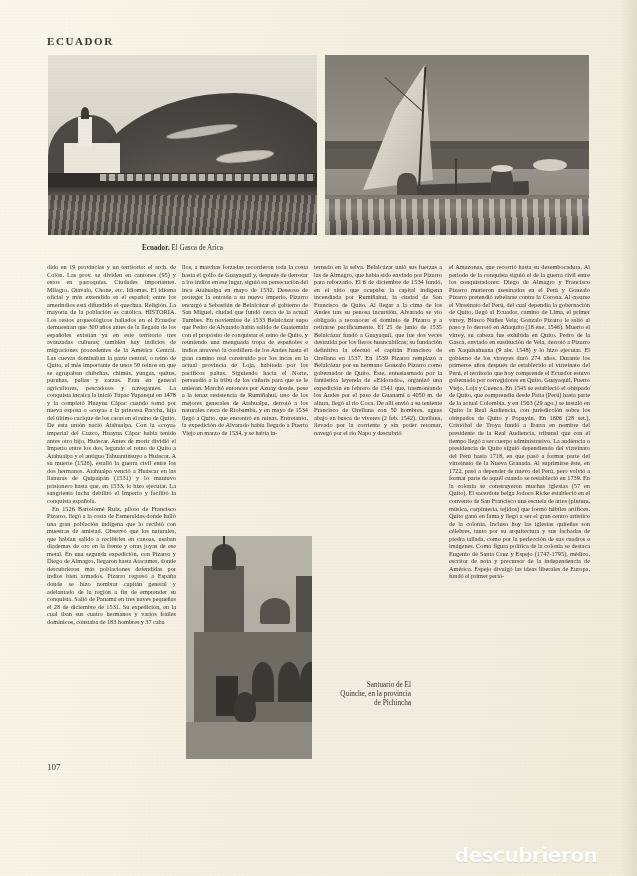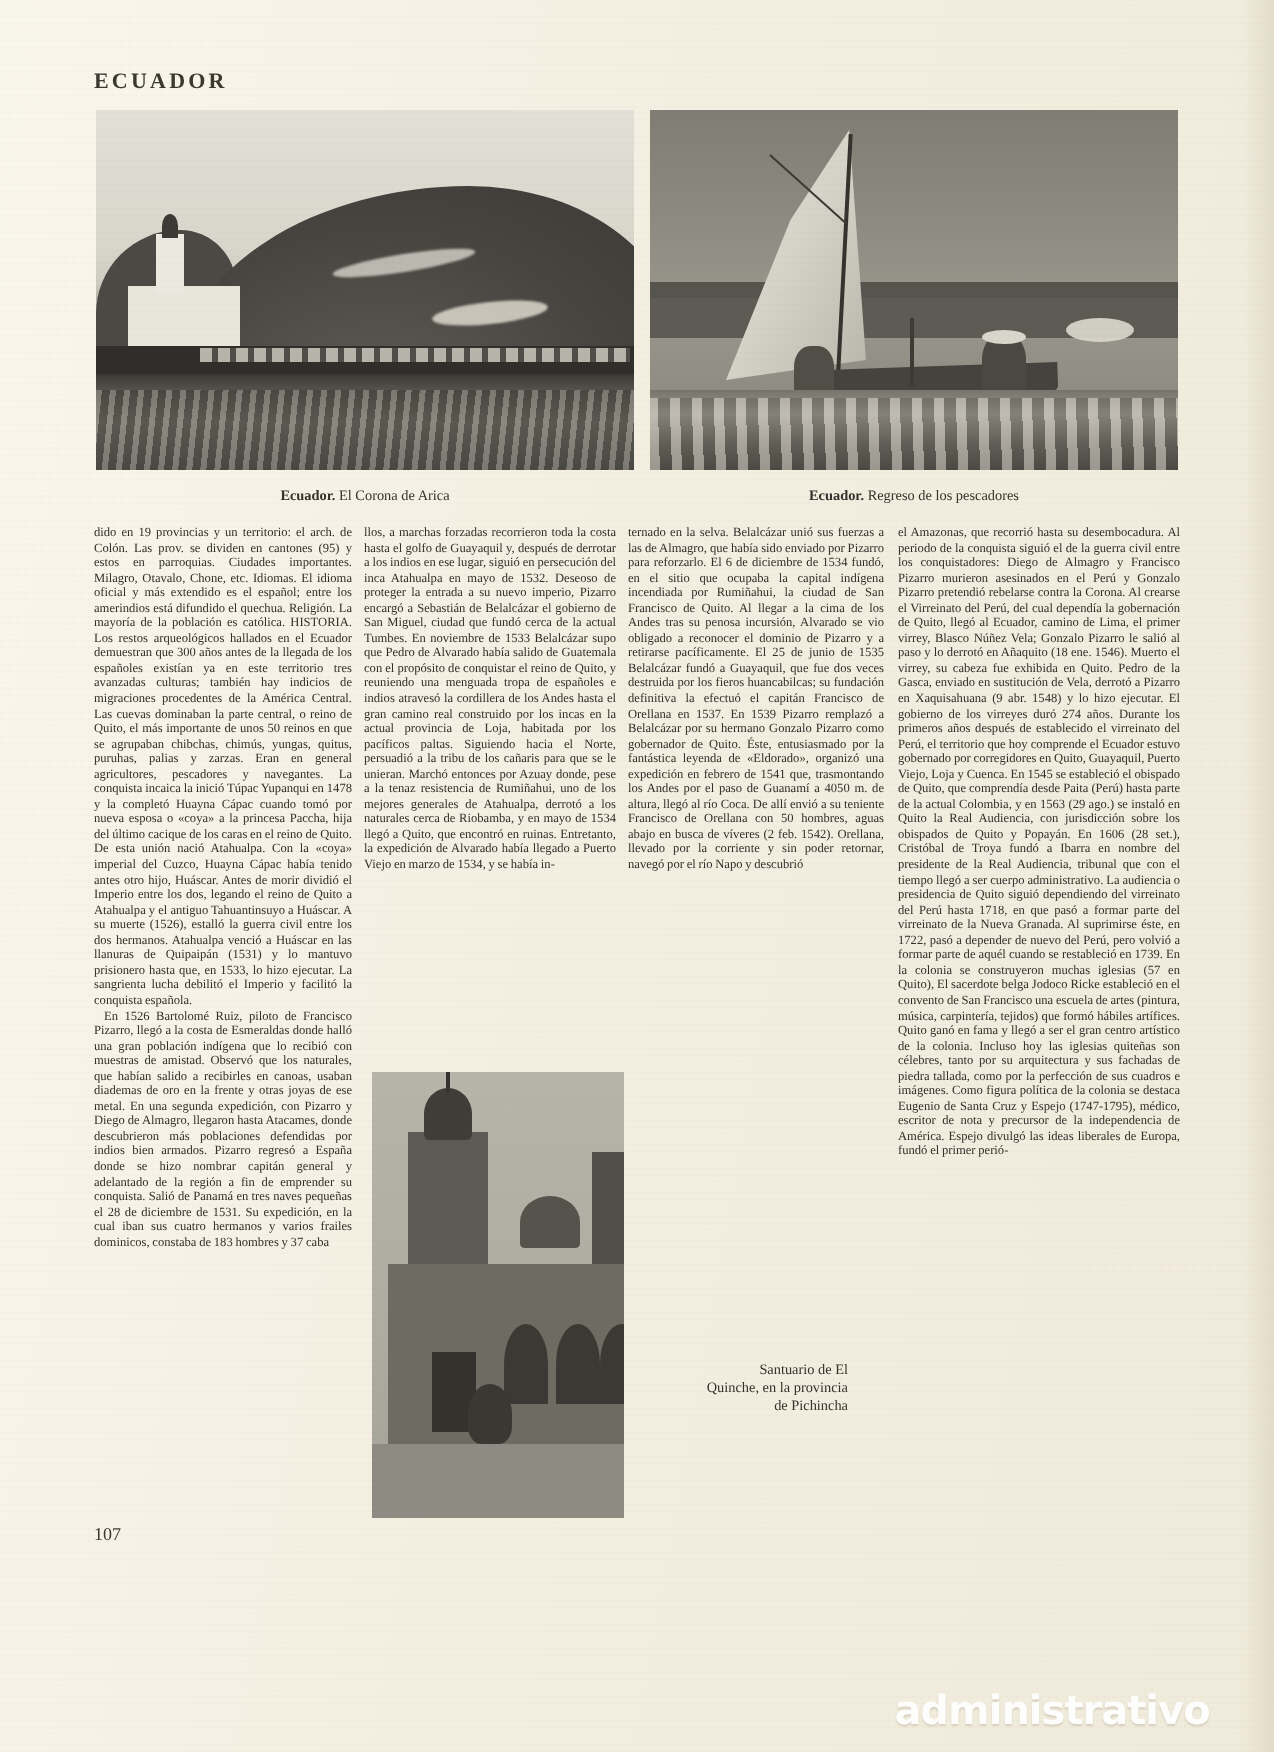--- a/index.html
+++ b/index.html
@@ -95,21 +95,21 @@
   #photo3 .belfry{position:absolute;left:18px;top:30px;width:40px;height:74px;background:#5d5a53;}
   #photo3 .dome{position:absolute;left:26px;top:8px;width:24px;height:26px;background:#3f3d38;border-radius:50% 50% 12% 12%;}
   #photo3 .cross{position:absolute;left:37px;top:0px;width:2px;height:10px;background:#35332e;}
   #photo3 .dome2{position:absolute;left:74px;top:62px;width:30px;height:26px;background:#56534c;border-radius:50% 50% 8% 8%;}
   #photo3 .tower2{position:absolute;left:110px;top:40px;width:16px;height:62px;background:#504e47;}
   #photo3 .arch{position:absolute;top:126px;width:22px;height:40px;background:#3b3934;border-radius:50% 50% 0 0;}
   #photo3 .a1{left:66px;} #photo3 .a2{left:92px;} #photo3 .a3{left:114px;}
   #photo3 .door{position:absolute;left:30px;top:140px;width:22px;height:40px;background:#34322d;}
   #photo3 .plaza{position:absolute;left:0;top:186px;width:126px;height:37px;background:linear-gradient(180deg,#93908７ 0%,#8b8880 100%);background-color:#8e8b83;}
   #photo3 .tree{position:absolute;left:48px;top:156px;width:22px;height:30px;background:#3a3833;border-radius:50% 50% 30% 30%;}
-  #cap3{left:352px;top:681px;width:72px;text-align:right;}
+  #cap3{left:339px;top:681px;width:72px;text-align:right;}
 
   
   .col{
     position:absolute;
     font-size:6.3px;
     line-height:7.55px;
     text-align:justify;
     text-justify:inter-word;
     color:#312f2a;
     hyphens:none;
@@ -154,42 +154,39 @@
     <div class="streak2"></div>
     <div class="church"></div>
     <div class="tower"></div>
     <div class="spire"></div>
     <div class="wall"></div>
     <div class="quay"></div>
     <div class="sea"></div>
     <div class="ripple"></div>
   </div>
   <div class="cap" id="cap1">
-    <b>Ecuador.</b><span> El Corona de Arica</span>
+    <b>Ecuador.</b><span> El Gasca de Arica</span>
   </div>
 
   <div class="photo" id="photo2">
     <div class="sky"></div>
     <div class="horizon"></div>
     <div class="shore"></div>
     <div class="sail"></div>
     <div class="mast"></div>
     <div class="rig"></div>
     <div class="foamblob"></div>
     <div class="hull"></div>
     <div class="pole"></div>
     <div class="man1"></div>
     <div class="man2"></div>
     <div class="hat"></div>
     <div class="surf"></div>
     <div class="foam"></div>
   </div>
-  <div class="cap" id="cap2">
-    <b>Ecuador.</b><span> Regreso de los pescadores</span>
-  </div>
 
   <div class="col" id="col1">
     <span>dido en 19 provincias y un territorio: el arch. de Colón. Las prov. se dividen en cantones (95) y estos en parroquias. Ciudades importantes. Milagro, Otavalo, Chone, etc. Idiomas. El idioma oficial y más extendido es el español; entre los amerindios está difundido el quechua. Religión. La mayoría de la población es católica. HISTORIA. Los restos arqueológicos hallados en el Ecuador demuestran que 300 años antes de la llegada de los españoles existían ya en este territorio tres avanzadas culturas; también hay indicios de migraciones procedentes de la América Central. Las cuevas dominaban la parte central, o reino de Quito, el más importante de unos 50 reinos en que se agrupaban chibchas, chimús, yungas, quitus, puruhas, palias y zarzas. Eran en general agricultores, pescadores y navegantes. La conquista incaica la inició Túpac Yupanqui en 1478 y la completó Huayna Cápac cuando tomó por nueva esposa o «coya» a la princesa Paccha, hija del último cacique de los caras en el reino de Quito. De esta unión nació Atahualpa. Con la «coya» imperial del Cuzco, Huayna Cápac había tenido antes otro hijo, Huáscar. Antes de morir dividió el Imperio entre los dos, legando el reino de Quito a Atahualpa y el antiguo Tahuantinsuyo a Huáscar. A su muerte (1526), estalló la guerra civil entre los dos hermanos. Atahualpa venció a Huáscar en las llanuras de Quipaipán (1531) y lo mantuvo prisionero hasta que, en 1533, lo hizo ejecutar. La sangrienta lucha debilitó el Imperio y facilitó la conquista española.</span>
     <span style="display:block;text-indent:5px;">En 1526 Bartolomé Ruiz, piloto de Francisco Pizarro, llegó a la costa de Esmeraldas donde halló una gran población indígena que lo recibió con muestras de amistad. Observó que los naturales, que habían salido a recibirles en canoas, usaban diademas de oro en la frente y otras joyas de ese metal. En una segunda expedición, con Pizarro y Diego de Almagro, llegaron hasta Atacames, donde descubrieron más poblaciones defendidas por indios bien armados. Pizarro regresó a España donde se hizo nombrar capitán general y adelantado de la región a fin de emprender su conquista. Salió de Panamá en tres naves pequeñas el 28 de diciembre de 1531. Su expedición, en la cual iban sus cuatro hermanos y varios frailes dominicos, constaba de 183 hombres y 37 caba</span>
   </div>
 
   <div class="col" id="col2">
     <span>llos, a marchas forzadas recorrieron toda la costa hasta el golfo de Guayaquil y, después de derrotar a los indios en ese lugar, siguió en persecución del inca Atahualpa en mayo de 1532. Deseoso de proteger la entrada a su nuevo imperio, Pizarro encargó a Sebastián de Belalcázar el gobierno de San Miguel, ciudad que fundó cerca de la actual Tumbes. En noviembre de 1533 Belalcázar supo que Pedro de Alvarado había salido de Guatemala con el propósito de conquistar el reino de Quito, y reuniendo una menguada tropa de españoles e indios atravesó la cordillera de los Andes hasta el gran camino real construido por los incas en la actual provincia de Loja, habitada por los pacíficos paltas. Siguiendo hacia el Norte, persuadió a la tribu de los cañaris para que se le unieran. Marchó entonces por Azuay donde, pese a la tenaz resistencia de Rumiñahui, uno de los mejores generales de Atahualpa, derrotó a los naturales cerca de Riobamba, y en mayo de 1534 llegó a Quito, que encontró en ruinas. Entretanto, la expedición de Alvarado había llegado a Puerto Viejo en marzo de 1534, y se había in-</span>
   </div>
 
@@ -215,14 +212,14 @@
     <div class="door"></div>
     <div class="tree"></div>
     <div class="plaza"></div>
   </div>
   <div class="cap" id="cap3">Santuario de El Quinche, en la provincia de Pichincha</div>
 
   <div class="pageno">107</div>
 
   <div class="grain"></div>
   <div class="edge"></div>
-  <div class="watermark">administrativo</div>
+  <div class="watermark">descubrieron</div>
 </div>
 
 </body></html>

